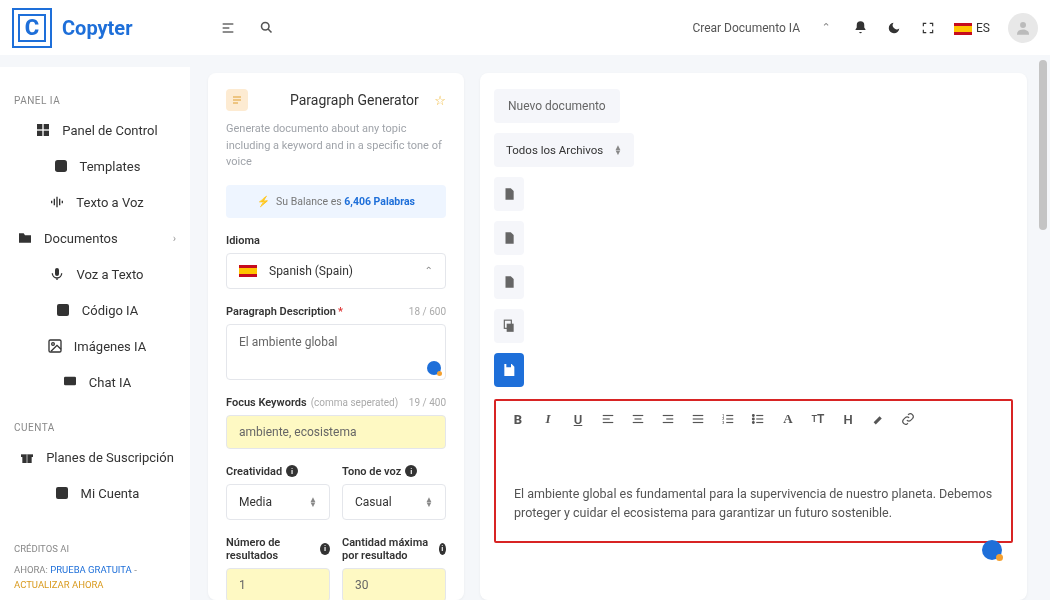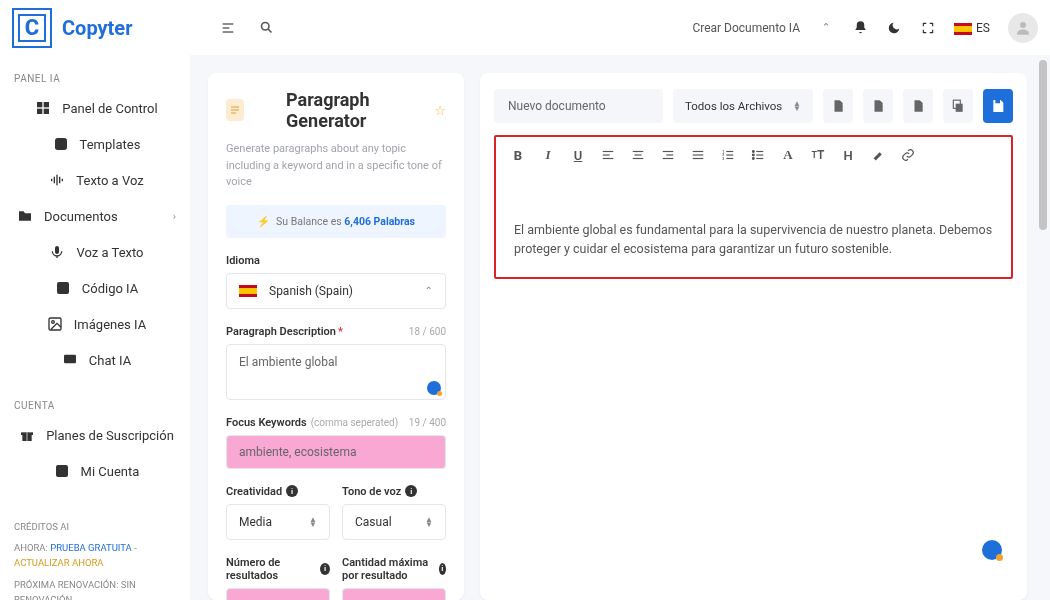--- a/index.html
+++ b/index.html
@@ -11,57 +11,57 @@
 .logo-box span { color: #1e6fd9; font-weight: 800; font-size: 22px; z-index:1;}
 .brand { color: #1e6fd9; font-weight: 700; font-size: 20px; }
 .top-left-icons { display: flex; gap: 22px; align-items: center; margin-left: 30px; color: #555;}
 .top-right { margin-left: auto; display: flex; align-items: center; gap: 18px; color: #333; }
 .icon { width: 16px; height: 16px; display:inline-flex; align-items:center; justify-content:center;}
 .create-doc { font-size: 12px; color:#555;}
 .flag { width: 18px; height: 12px; background: linear-gradient(to bottom, #c60b1e 25%, #ffc400 25% 75%, #c60b1e 75%); display:inline-block; vertical-align:middle; margin-right:4px;}
 .avatar { width: 30px; height: 30px; border-radius: 50%; background: #e8e8e8; display:flex; align-items:center; justify-content:center;}
 .avatar svg { fill:#bbb; }
 
-.sidebar { position: fixed; top: 45px; left: 0; width: 190px; bottom: 0; background: #fff; padding: 18px 8px 10px 10px; overflow-y: auto; }
+.sidebar { position: fixed; top: 67px; left: 0; width: 190px; bottom: 0; background: #fff; padding: 18px 8px 10px 10px; overflow-y: auto; }
 .side-section-title { font-size: 10px; color: #888; letter-spacing: .5px; margin: 10px 0 6px 4px; }
 .side-item { display: flex; align-items: center; gap: 10px; padding: 9px 6px; font-size: 13px; color: #333; border-radius: 4px; cursor: pointer; justify-content: center; }
 .side-item .icon { width:18px; height:18px; }
 .side-item .chev { margin-left:auto; color:#999; font-size:11px;}
 .credits-box { margin-top: 24px; font-size: 9.5px; color: #888; line-height: 1.6; padding: 6px 4px;}
 .credits-box .plan-line { margin-top: 6px; }
 .credits-box .blue { color: #1e6fd9; margin-top: 22px; }
 .credits-box .orange { color: #d99a1e; }
 
 .main { position: absolute; top: 55px; left: 190px; right: 15px; bottom: 0; display: flex; gap: 16px; padding: 18px 8px 0 18px; }
 .panel-left { width: 256px; background: #fff; border-radius: 8px; padding: 16px 18px; overflow-y: auto; box-shadow: 0 1px 3px rgba(0,0,0,.05); }
 .panel-right { flex: 1; background: #fff; border-radius: 8px; padding: 16px 14px; box-shadow: 0 1px 3px rgba(0,0,0,.05); display:flex; flex-direction:column;}
 
 .gen-header { display: flex; align-items: center; gap: 10px; }
 .gen-icon { width: 22px; height: 22px; background: #fdebd2; border-radius: 4px; display:flex; align-items:center; justify-content:center; color:#e0a030;}
-.gen-title { font-weight: 700; font-size: 18px; padding-left: 32px; }
+.gen-title { font-weight: 400; font-size: 14px; padding-left: 32px; }
 .star { margin-left: auto; color: #f0b93a;}
 .gen-desc { font-size: 11px; color: #a0a4aa; margin: 10px 0 14px; line-height: 1.5; }
 .balance { background: #eef5ff; color: #777; font-size: 10.5px; padding: 10px; border-radius: 4px; display:flex; gap:6px; align-items:center; justify-content:center;}
 .balance strong { color:#1e6fd9; }
 .bolt { color:#1e6fd9; }
 .f-label { font-size: 11px; font-weight: 600; margin-top: 16px; margin-bottom: 6px; display:flex; align-items:center;}
 .f-label .req { color:#d33; margin-left:2px;}
 .f-label .count { margin-left:auto; font-size:10px; color:#aaa; font-weight:400;}
 .f-label .info { width:12px; height:12px; border-radius:50%; background:#333; color:#fff; font-size:8px; display:inline-flex; align-items:center; justify-content:center; margin-left:4px;}
 .f-hint { font-size: 10px; color:#aaa; font-weight:400;}
 .select-box { border: 1px solid #e4e6eb; border-radius: 4px; padding: 10px 12px; font-size: 12px; display:flex; align-items:center; gap:8px; background:#fff;}
 .select-box .caret { margin-left:auto; color:#888; font-size:10px;}
 .textarea-box { border: 1px solid #e4e6eb; border-radius: 4px; padding: 10px 12px; font-size: 12px; min-height: 56px; background:#fff; position:relative; color:#666;}
 .textarea-badge { position:absolute; bottom:4px; right:4px; width:14px; height:14px; background:#1e6fd9; border-radius:50%;}
 .textarea-badge::after{content:"";position:absolute;right:-1px;bottom:-1px;width:5px;height:5px;background:#f4a030;border-radius:50%;}
-.input-box { border: 1px solid #e4e6eb; border-radius: 4px; padding: 9px 12px; font-size: 12px; background:#f9a8d4; color:#666;}
+.input-box { border: 1px solid #e4e6eb; border-radius: 4px; padding: 9px 12px; font-size: 12px; background:#fef9c3; color:#666;}
 .row2 { display:flex; gap:12px;}
 .row2 > div { flex:1; }
 
-.doc-top { display:flex; gap:10px; align-items:flex-start; margin-bottom: 12px; }
+.doc-top { display:flex; gap:10px; align-items:flex-start; margin-bottom: 12px; flex-direction: column; }
 .doc-title-input { flex:1; background:#f5f6fa; border-radius:4px; padding:10px 14px; font-size:12px; color:#666; }
 .doc-select { width:140px; background:#f5f6fa; border-radius:4px; padding:10px 12px; font-size:11.5px; display:flex; align-items:center;}
 .doc-select .caret{margin-left:auto; display:flex; flex-direction:column; line-height:5px; color:#888; font-size:8px;}
 .doc-btn { width:30px; height:34px; background:#f5f6fa; border-radius:4px; display:flex; align-items:center; justify-content:center; color:#666;}
 .doc-btn.primary { background:#1e6fd9; color:#fff;}
 .editor-box { border: 2.5px solid #d82424; border-radius: 2px; flex:0 0 auto;}
 .toolbar-row { display:flex; gap:14px; padding: 10px 14px; color:#555; align-items:center;}
 .tb { width:16px; height:16px; display:flex; align-items:center; justify-content:center; font-size:13px; font-weight:600;}
 .editor-content { padding: 48px 18px 18px 18px; font-size: 12.5px; line-height: 1.5; color:#555;}
 
@@ -240,21 +240,21 @@
       <div class="gen-icon">
           <svg viewBox="0 0 24 24" width="12" height="12" fill="currentColor">
             <rect x="4" y="5" width="16" height="2"></rect>
             <rect x="4" y="11" width="16" height="2"></rect>
             <rect x="4" y="17" width="10" height="2"></rect>
           </svg>
         </div>
       <div class="gen-title">Paragraph Generator</div>
       <div class="star">☆</div>
     </div>
-    <div class="gen-desc">Generate paragraphs about any topic including a keyword and in a specific tone of voice</div>
+    <div class="gen-desc">Generate documento about any topic including a keyword and in a specific tone of voice</div>
     <div class="balance">
         <span class="bolt">⚡</span>
         <span><span>Su Balance es </span><strong>6,406 Palabras</strong></span>
       </div>
 
     <div class="f-label">
         <span>Idioma</span>
       </div>
     <div class="select-box">
       <span class="flag"></span>

